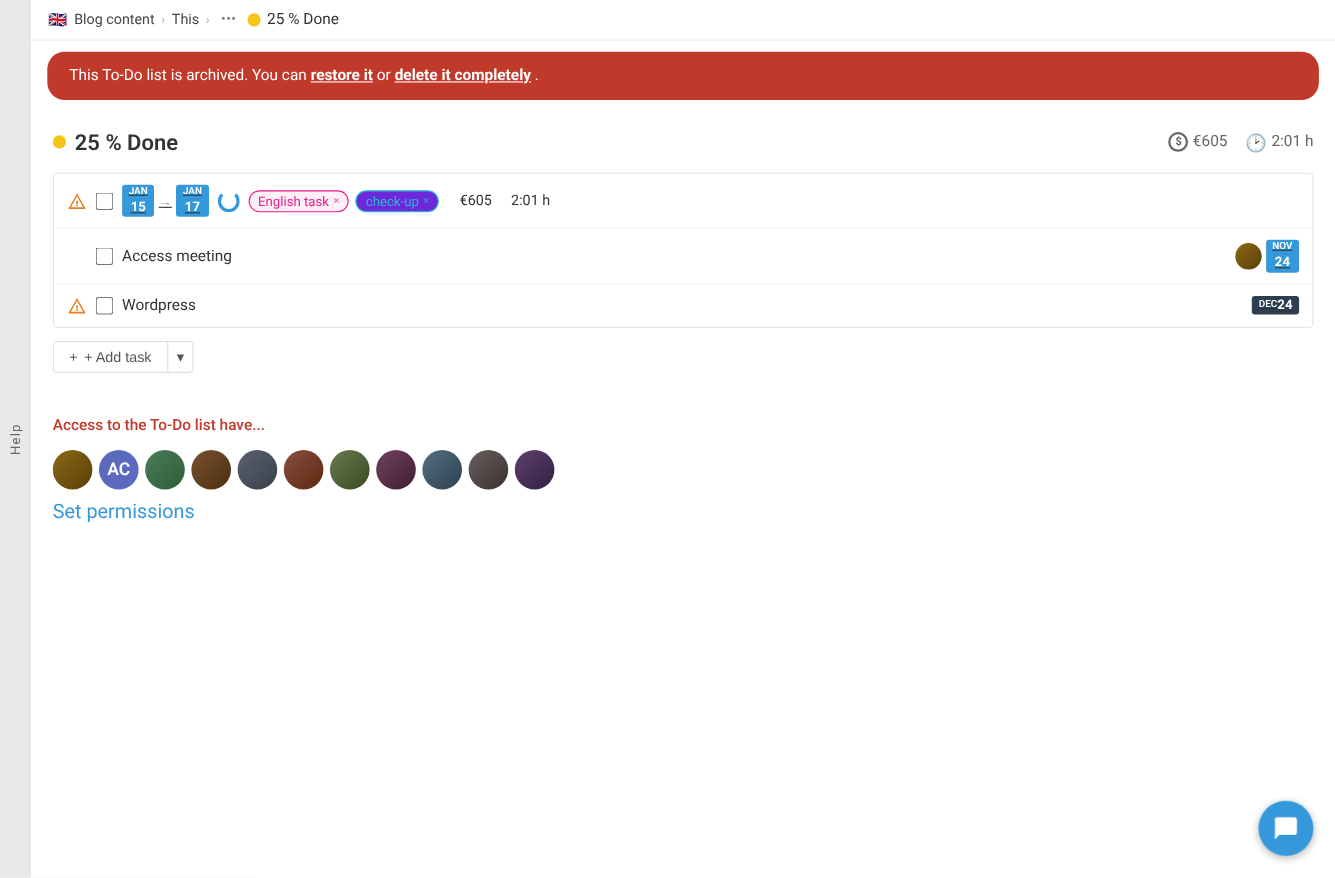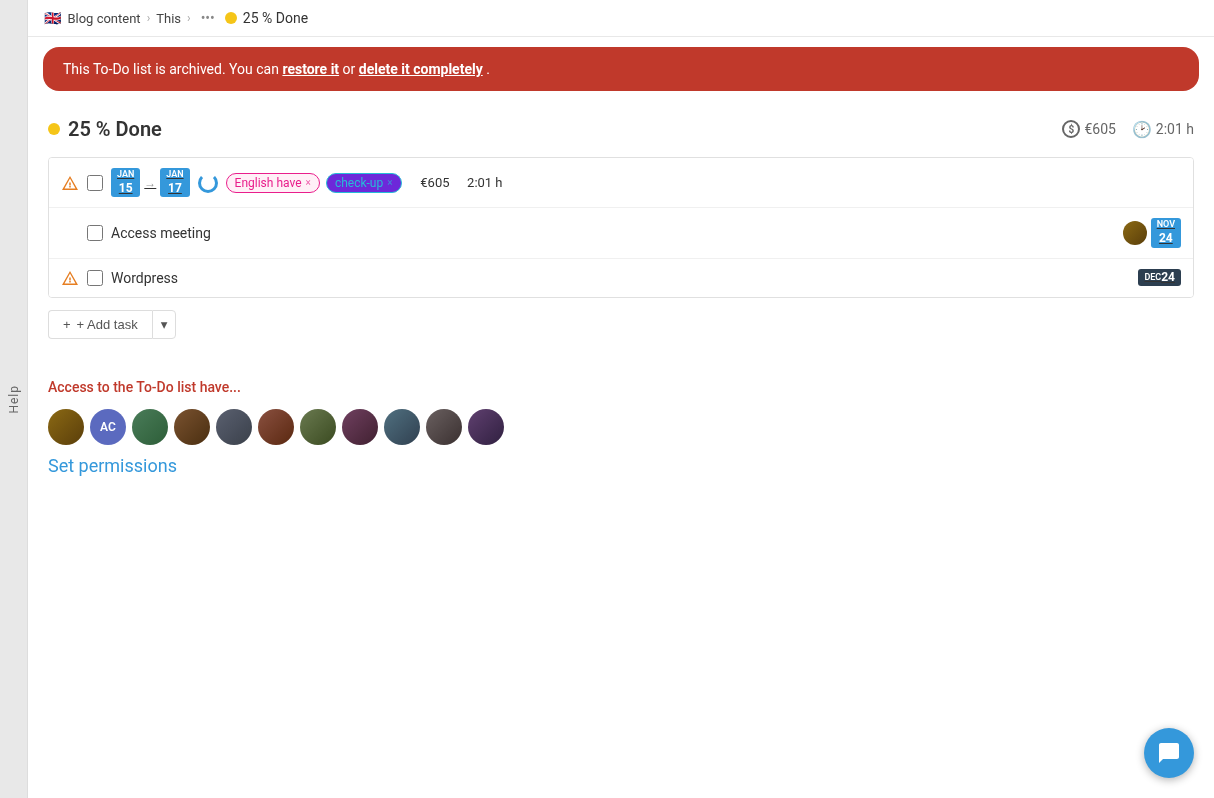--- a/index.html
+++ b/index.html
@@ -362,21 +362,21 @@
 
     .access-avatar {
       width: 36px;
       height: 36px;
       border-radius: 50%;
       overflow: hidden;
       flex-shrink: 0;
       display: flex;
       align-items: center;
       justify-content: center;
-      font-size: 12px;
+      font-size: 16px;
       font-weight: 600;
     }
 
     .avatar-initials {
       background: #5b6abf;
       color: #fff;
     }
 
     .avatar-img-1 { background: linear-gradient(135deg, #8B6914, #5a3e0a); }
     .avatar-img-2 { background: linear-gradient(135deg, #4a7c59, #2d5e38); }
@@ -489,21 +489,21 @@
             </div>
             <span class="date-arrow">→</span>
             <div class="date-badge date-badge-blue">
               <span class="date-badge-month">Jan</span>
               <span class="date-badge-day">17</span>
             </div>
           </div>
           <div class="task-progress"></div>
           <div class="task-tags">
             <span class="tag tag-pink">
-              <span>English have</span>
+              <span>English task</span>
               <span class="tag-close">×</span>
             </span>
             <span class="tag tag-teal">
               <span>check-up</span>
               <span class="tag-close">×</span>
             </span>
           </div>
           <span class="task-cost">€605</span>
           <span class="task-time">2:01 h</span>
         </div>

